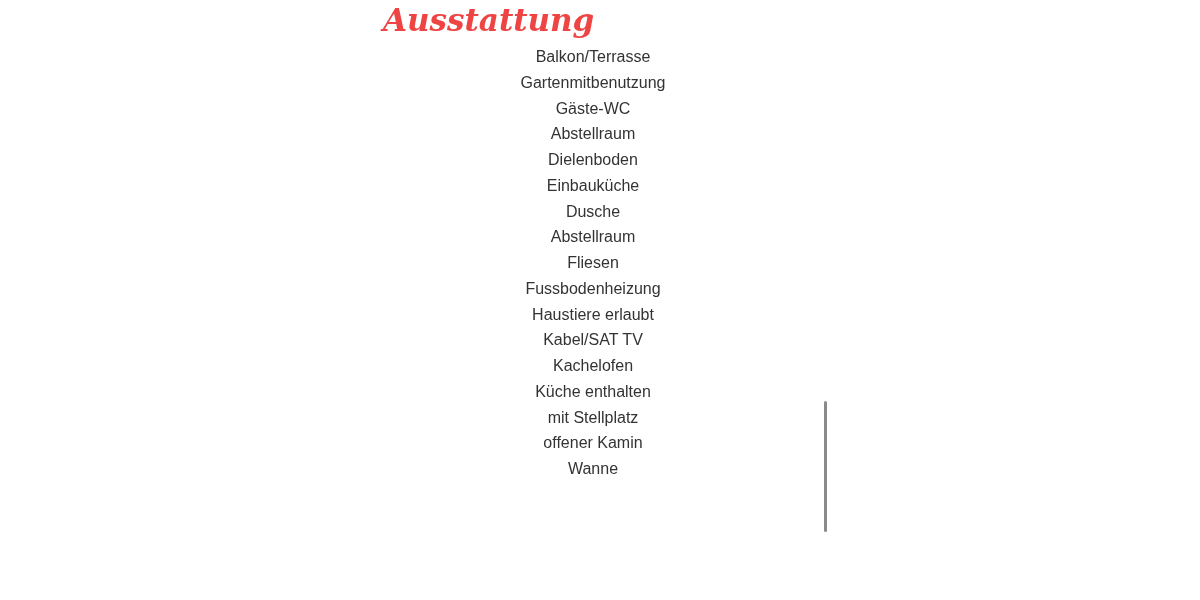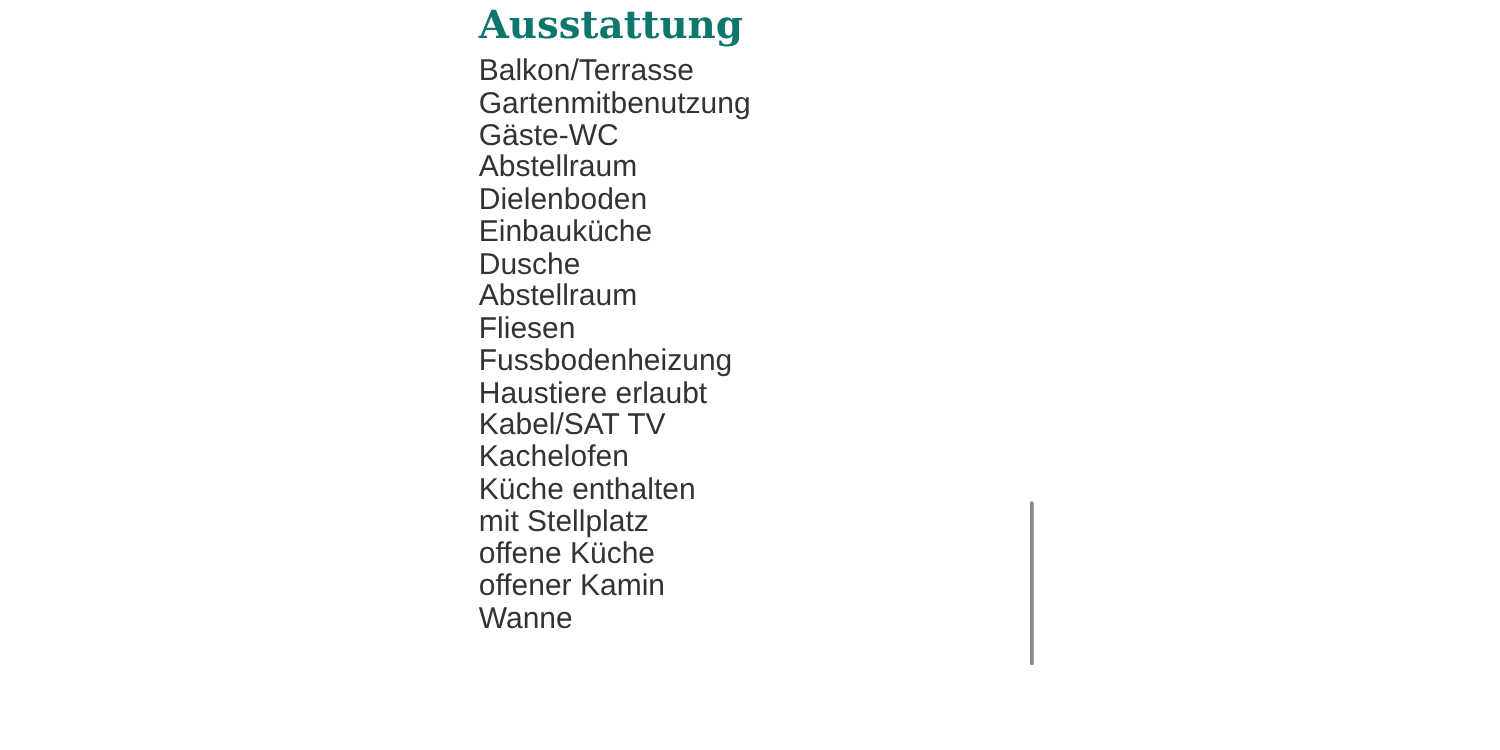--- a/index.html
+++ b/index.html
@@ -22,56 +22,56 @@
     font-family: "DejaVu Serif", serif;
     font-weight: 700;
     font-size: 31px;
     line-height: 40px;
     letter-spacing: 0px;
   }
   .feature-list {
     margin: 4px 0 0 0;
     padding: 0;
     list-style: none;
-    font-size: 24px;
+    font-size: 16px;
     line-height: 25.75px;
     color: #333333;
+    text-align: center;
   }
   .feature-list li {
     white-space: nowrap;
   }
   .scrollbar-thumb {
     position: absolute;
     left: 824px;
     top: 401px;
     width: 3px;
     height: 131px;
     border-radius: 2px;
   }
 </style>
 </head>
 <body style="background: rgb(255, 255, 255);">
 
 <div class="content">
-  <h2 class="section-title" style="color: #0f766e;">Ausstattung</h2>
+  <h2 class="section-title" style="color: #ef4444; font-style: italic;">Ausstattung</h2>
   <ul class="feature-list" style="color: rgb(51, 51, 51);">
     <li>Balkon/Terrasse</li>
     <li>Gartenmitbenutzung</li>
     <li>Gäste-WC</li>
     <li>Abstellraum</li>
     <li>Dielenboden</li>
     <li>Einbauküche</li>
     <li>Dusche</li>
     <li>Abstellraum</li>
     <li>Fliesen</li>
     <li>Fussbodenheizung</li>
     <li>Haustiere erlaubt</li>
     <li>Kabel/SAT TV</li>
     <li>Kachelofen</li>
     <li>Küche enthalten</li>
     <li>mit Stellplatz</li>
-    <li>offene Küche</li>
     <li>offener Kamin</li>
     <li>Wanne</li>
   </ul>
 </div>
 
 <div class="scrollbar-thumb" style="background: rgb(138, 138, 138);"></div>
 
 </body></html>

